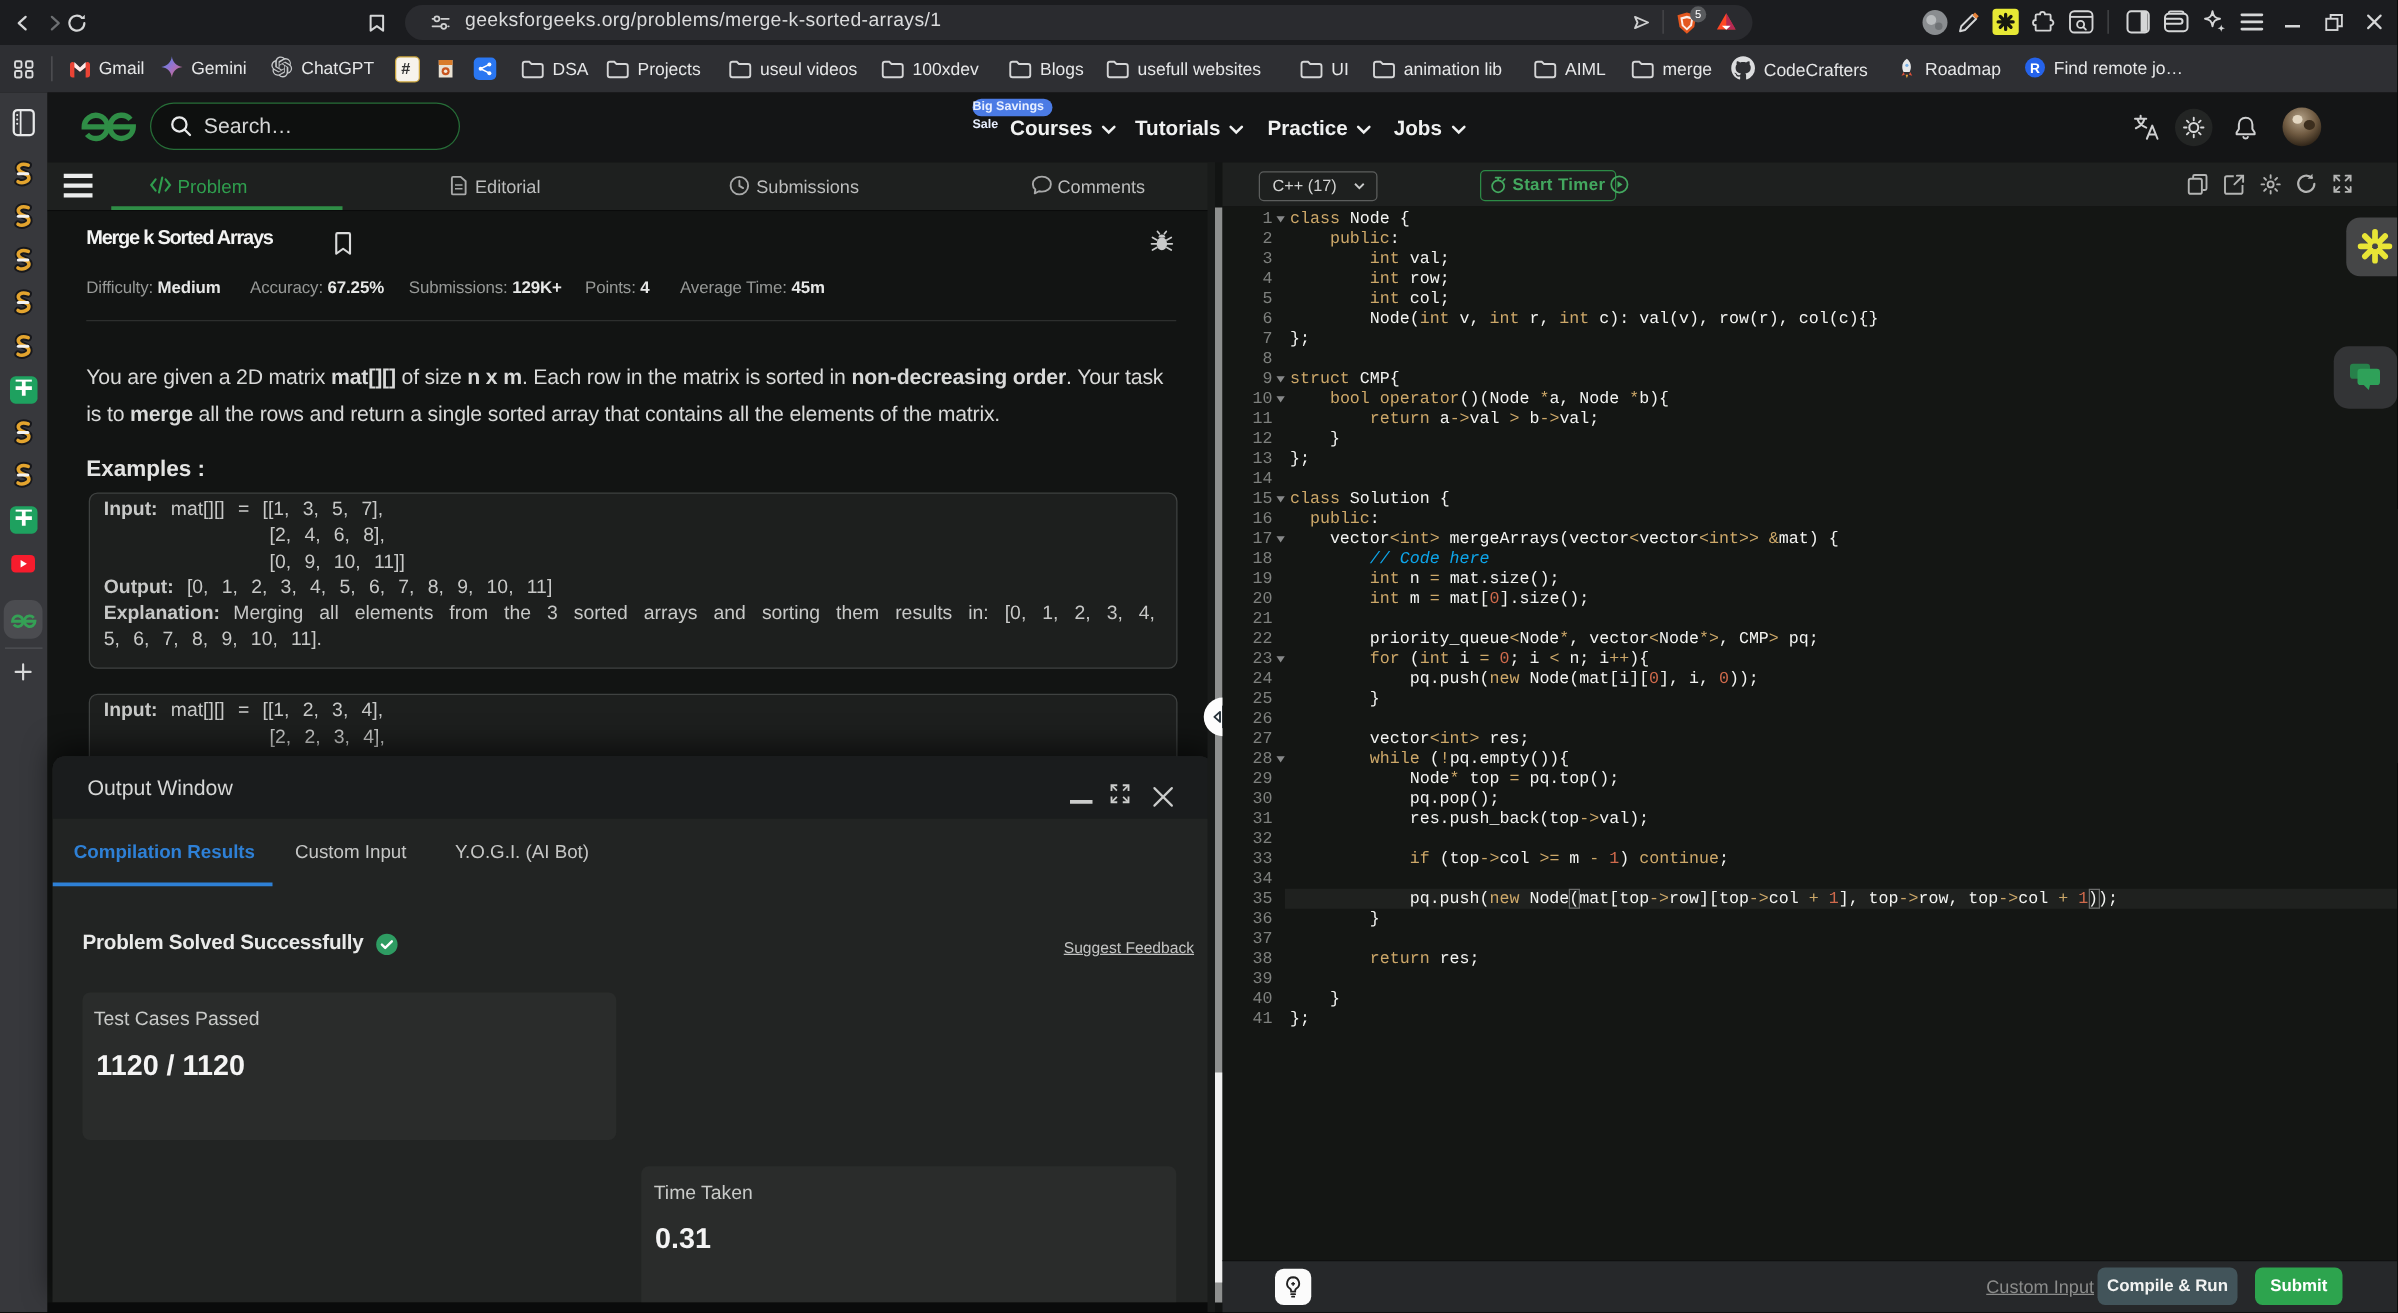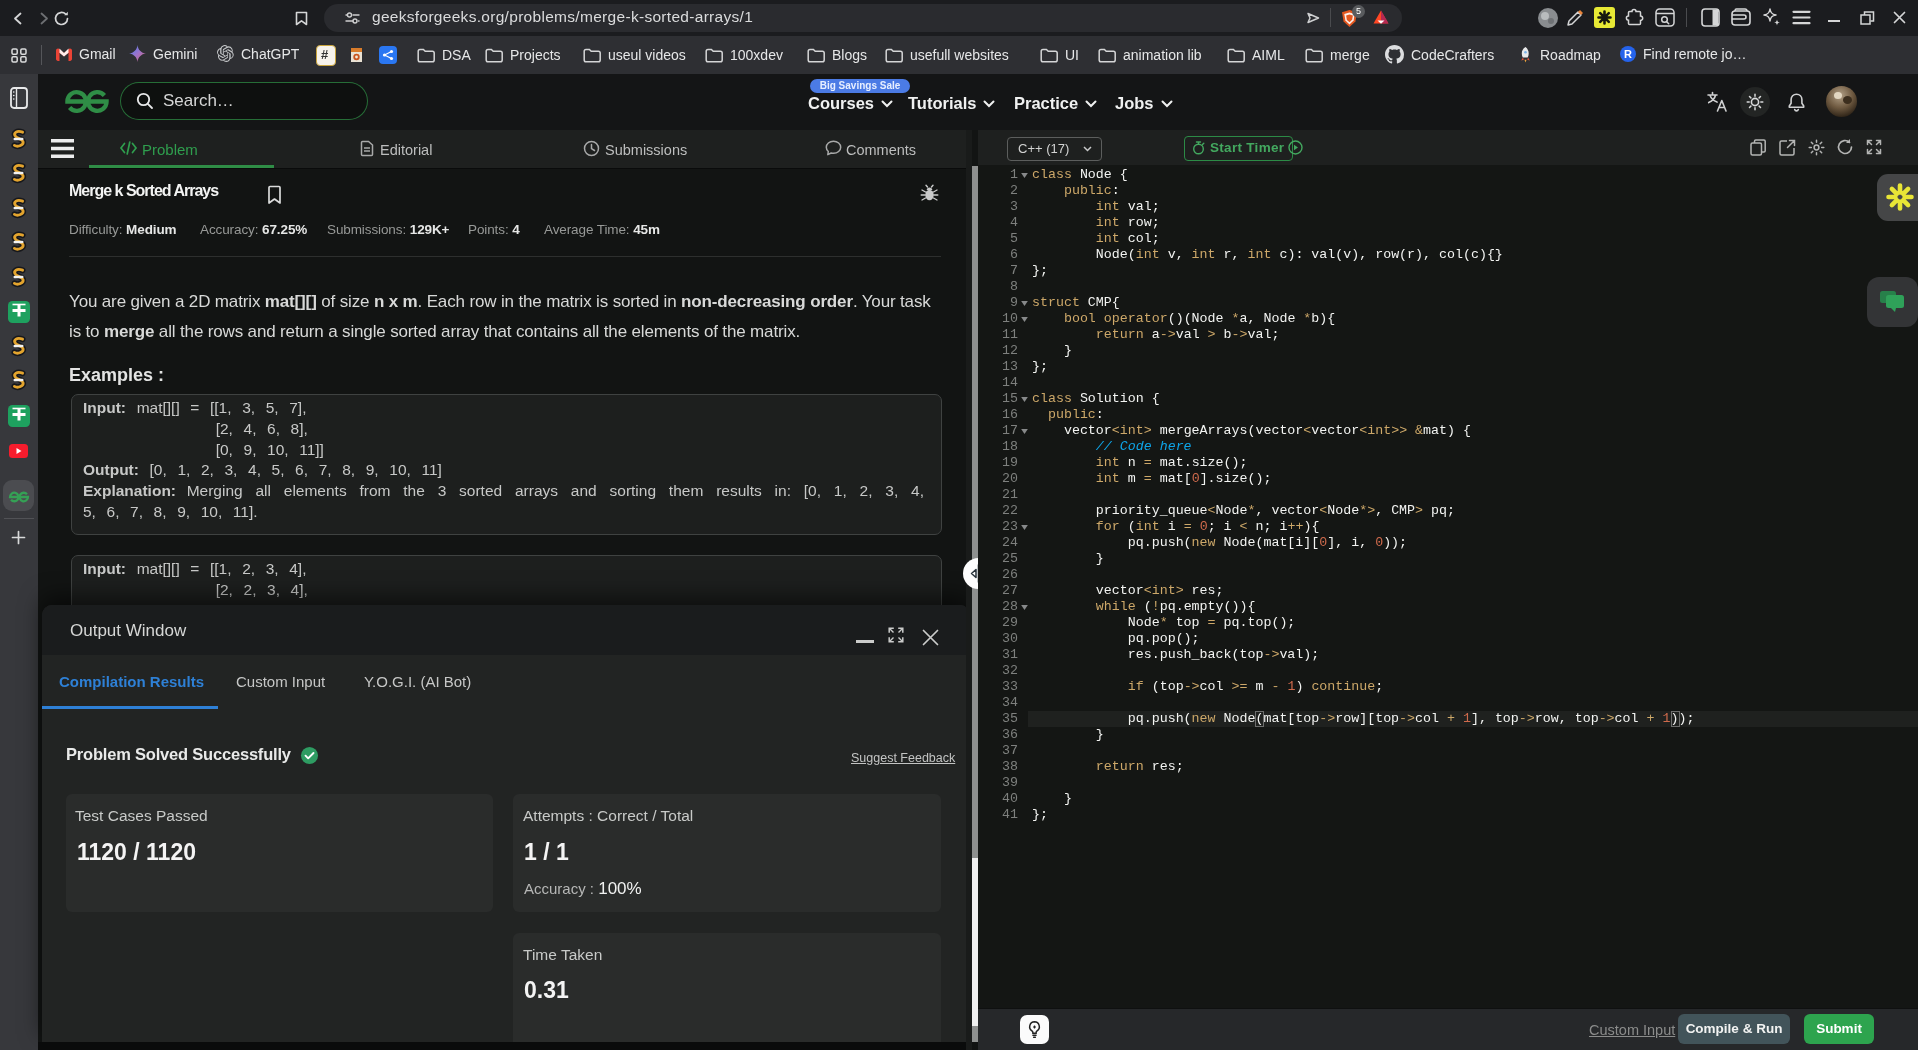--- a/index.html
+++ b/index.html
@@ -1,18 +1,18 @@
 <!DOCTYPE html>
 <html><head><meta charset="utf-8"><style>
 html,body{margin:0;padding:0;background:#000}
 #r{position:relative;width:1918px;height:1050px;background:#121413;font-family:"Liberation Sans",sans-serif;overflow:hidden}
 .a{position:absolute}
 svg{display:block;overflow:visible}
 .bmtxt{font-size:14px;color:#e6e7e8}
-.bm{display:inline-flex;align-items:center;gap:7px;white-space:nowrap}
+.bm{display:inline-flex;align-items:flex-end;gap:7px;white-space:nowrap}
 .mono{font-family:"Liberation Mono",monospace}
 .navtxt{font-size:16.5px;font-weight:bold;color:#f0f1f1;display:inline-flex;align-items:center;gap:7px}
 .metaL{color:#979997}
 .metaV{color:#e6e7e6;font-weight:bold}
 .kw{color:#cda869}.nu{color:#cf6a4c}.cm{color:#0ea5e9;font-style:italic}
 .ctitle{font-size:15.5px;color:#c8cac8}
 .cval{font-size:23px;font-weight:bold;color:#f4f4f4}
 </style></head><body>
 <div id="r">
 
@@ -321,21 +321,21 @@
           <path d="M6.6 18.5A9.3 9.3 0 1 0 4.4 12.5H23.6"></path>
           <path d="M41.4 6.5A9.3 9.3 0 1 0 43.6 12.5H24.4"></path>
         </g>
       </svg>
   <div class="a" style="left:82px;top:8px;width:246px;height:36px;border:1.5px solid rgba(47,141,70,.75);border-radius:19px;background:#0e100f"></div>
   <svg class="a" style="left:98px;top:18px" width="18" height="18" viewBox="0 0 18 18">
         <circle cx="7.5" cy="7.5" r="5.7" stroke="#e8e9ea" stroke-width="1.8" fill="none"></circle>
         <path d="M11.8 11.8 16 16" stroke="#e8e9ea" stroke-width="1.8" stroke-linecap="round"></path>
       </svg>
   <div class="a" style="left:125px;top:17px;font-size:17px;color:#d5d6d6">Search…</div>
-  <div class="a" style="left:772px;top:5px;width:100px;height:14px;background:#4b7be5;border-radius:8px;text-align:center;font-size:10px;font-weight:bold;color:#e8efff;line-height:14px">Big Savings Sale</div>
+  <div class="a" style="left:740px;top:5px;width:64px;height:14px;background:#4b7be5;border-radius:8px;text-align:left;font-size:10px;font-weight:bold;color:#e8efff;line-height:14px">Big Savings Sale</div>
   <div class="a navtxt" style="left:770px;top:20px">Courses <svg width="12" height="8" viewBox="0 0 12 8">
           <path d="M1.5 1.5 6 6l4.5-4.5" stroke="#f0f1f1" stroke-width="2" fill="none" stroke-linecap="round"></path>
         </svg></div>
   <div class="a navtxt" style="left:870px;top:20px">Tutorials <svg width="12" height="8" viewBox="0 0 12 8">
           <path d="M1.5 1.5 6 6l4.5-4.5" stroke="#f0f1f1" stroke-width="2" fill="none" stroke-linecap="round"></path>
         </svg></div>
   <div class="a navtxt" style="left:976px;top:20px">Practice <svg width="12" height="8" viewBox="0 0 12 8">
           <path d="M1.5 1.5 6 6l4.5-4.5" stroke="#f0f1f1" stroke-width="2" fill="none" stroke-linecap="round"></path>
         </svg></div>
   <div class="a navtxt" style="left:1077px;top:20px">Jobs <svg width="12" height="8" viewBox="0 0 12 8">
@@ -440,25 +440,20 @@
   <div class="a" style="left:0;top:101px;width:176px;height:3px;background:#2e80d6"></div>
   <div class="a" style="left:24px;top:140px;font-size:16.5px;font-weight:bold;letter-spacing:-.2px;color:#e9eae9">Problem Solved Successfully</div>
   <svg class="a" style="left:258px;top:141px" width="19" height="19" viewBox="0 0 20 20">
         <circle cx="10" cy="10" r="9" fill="#2e9c62"></circle>
         <path d="M5.8 10.2 8.6 13l5.6-5.6" stroke="#fff" stroke-width="2" fill="none" stroke-linecap="round" stroke-linejoin="round"></path>
       </svg>
   <div class="a" style="left:809px;top:146px;font-size:12.5px;color:#c3c4c3;text-decoration:underline;white-space:nowrap">Suggest Feedback</div>
   <div class="a" style="left:24px;top:189px;width:427px;height:118px;background:#2a2c2b;border-radius:6px">
     <div class="ctitle a" style="left:9px;top:13px">Test Cases Passed</div>
     <div class="cval a" style="left:11px;top:45px">1120 / 1120</div>
-  </div>
-  <div class="a" style="left:471px;top:189px;width:428px;height:118px;background:#2a2c2b;border-radius:6px">
-    <div class="ctitle a" style="left:10px;top:13px">Attempts : Correct / Total</div>
-    <div class="cval a" style="left:11px;top:45px">1 / 1</div>
-    <div class="a" style="left:11px;top:85px;font-size:15px;color:#b6b7b6">Accuracy : <span style="font-size:17px;color:#f1f2f1">100%</span></div>
   </div>
   <div class="a" style="left:471px;top:328px;width:428px;height:118px;background:#2a2c2b;border-radius:6px">
     <div class="ctitle a" style="left:10px;top:13px">Time Taken</div>
     <div class="cval a" style="left:11px;top:44px">0.31</div>
   </div>
 </div>
 <div class="a" style="left:38px;top:1042px;width:934px;height:8px;background:#0a0b0b"></div>
 
 <div class="a" style="left:966px;top:130px;width:6px;height:920px;background:#191b1a"></div>
 <div class="a" style="left:972px;top:166px;width:6px;height:876px;background:#8e908f"></div>

